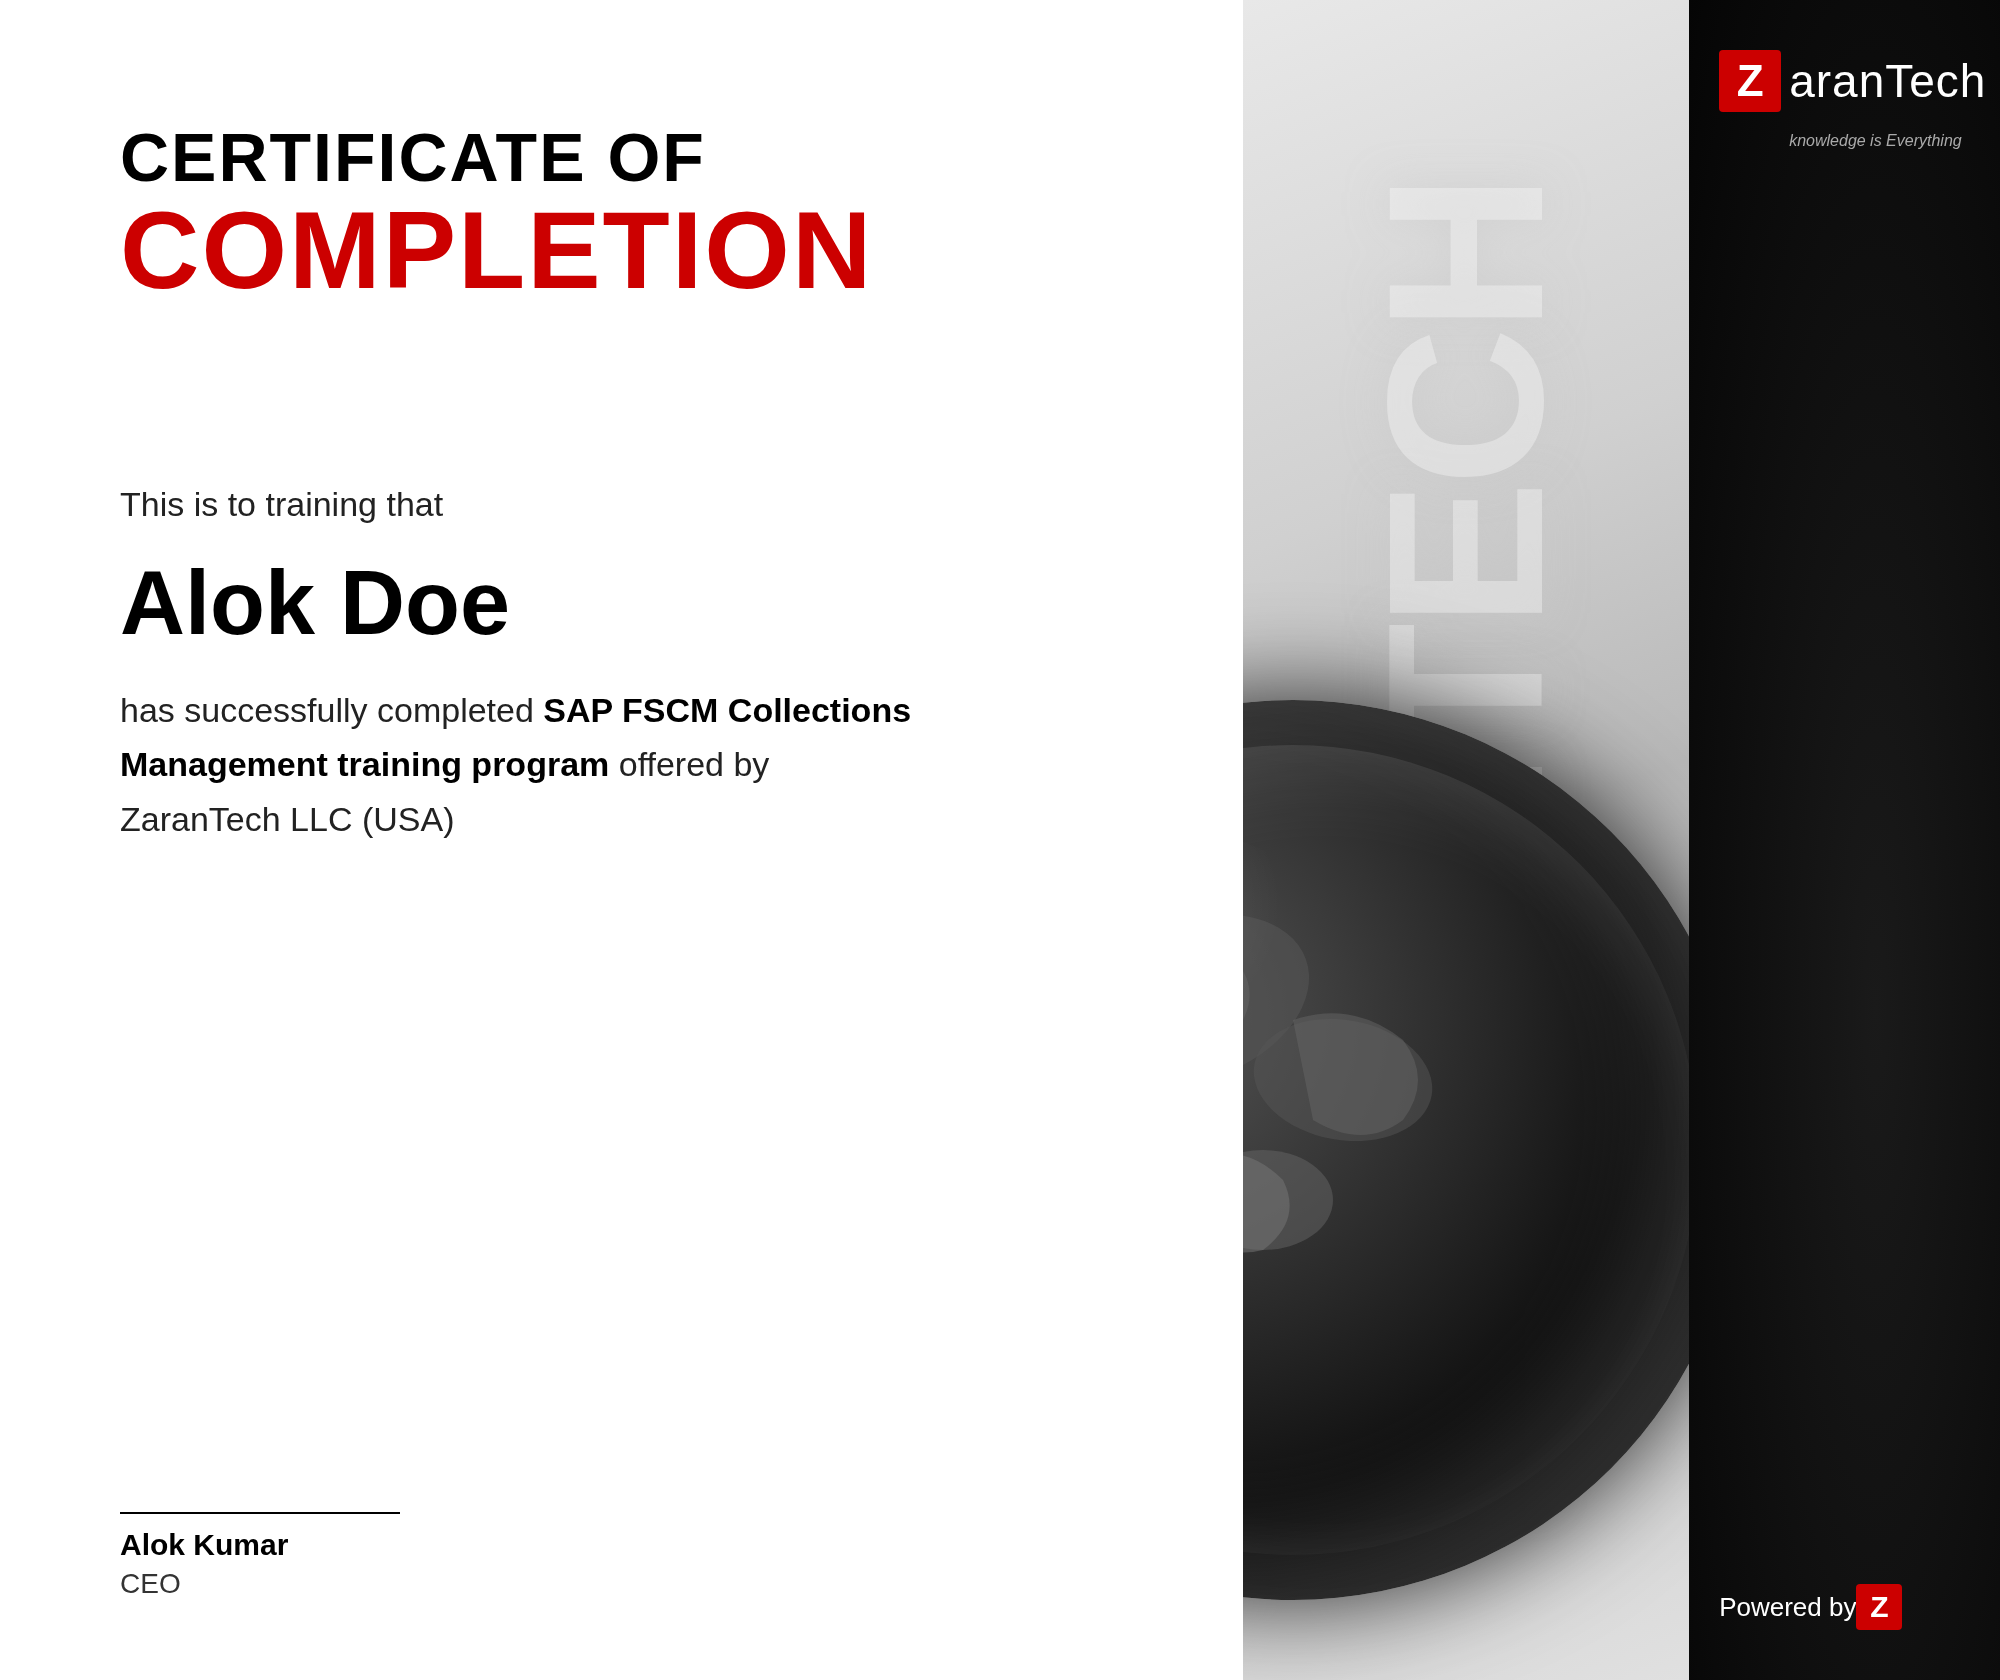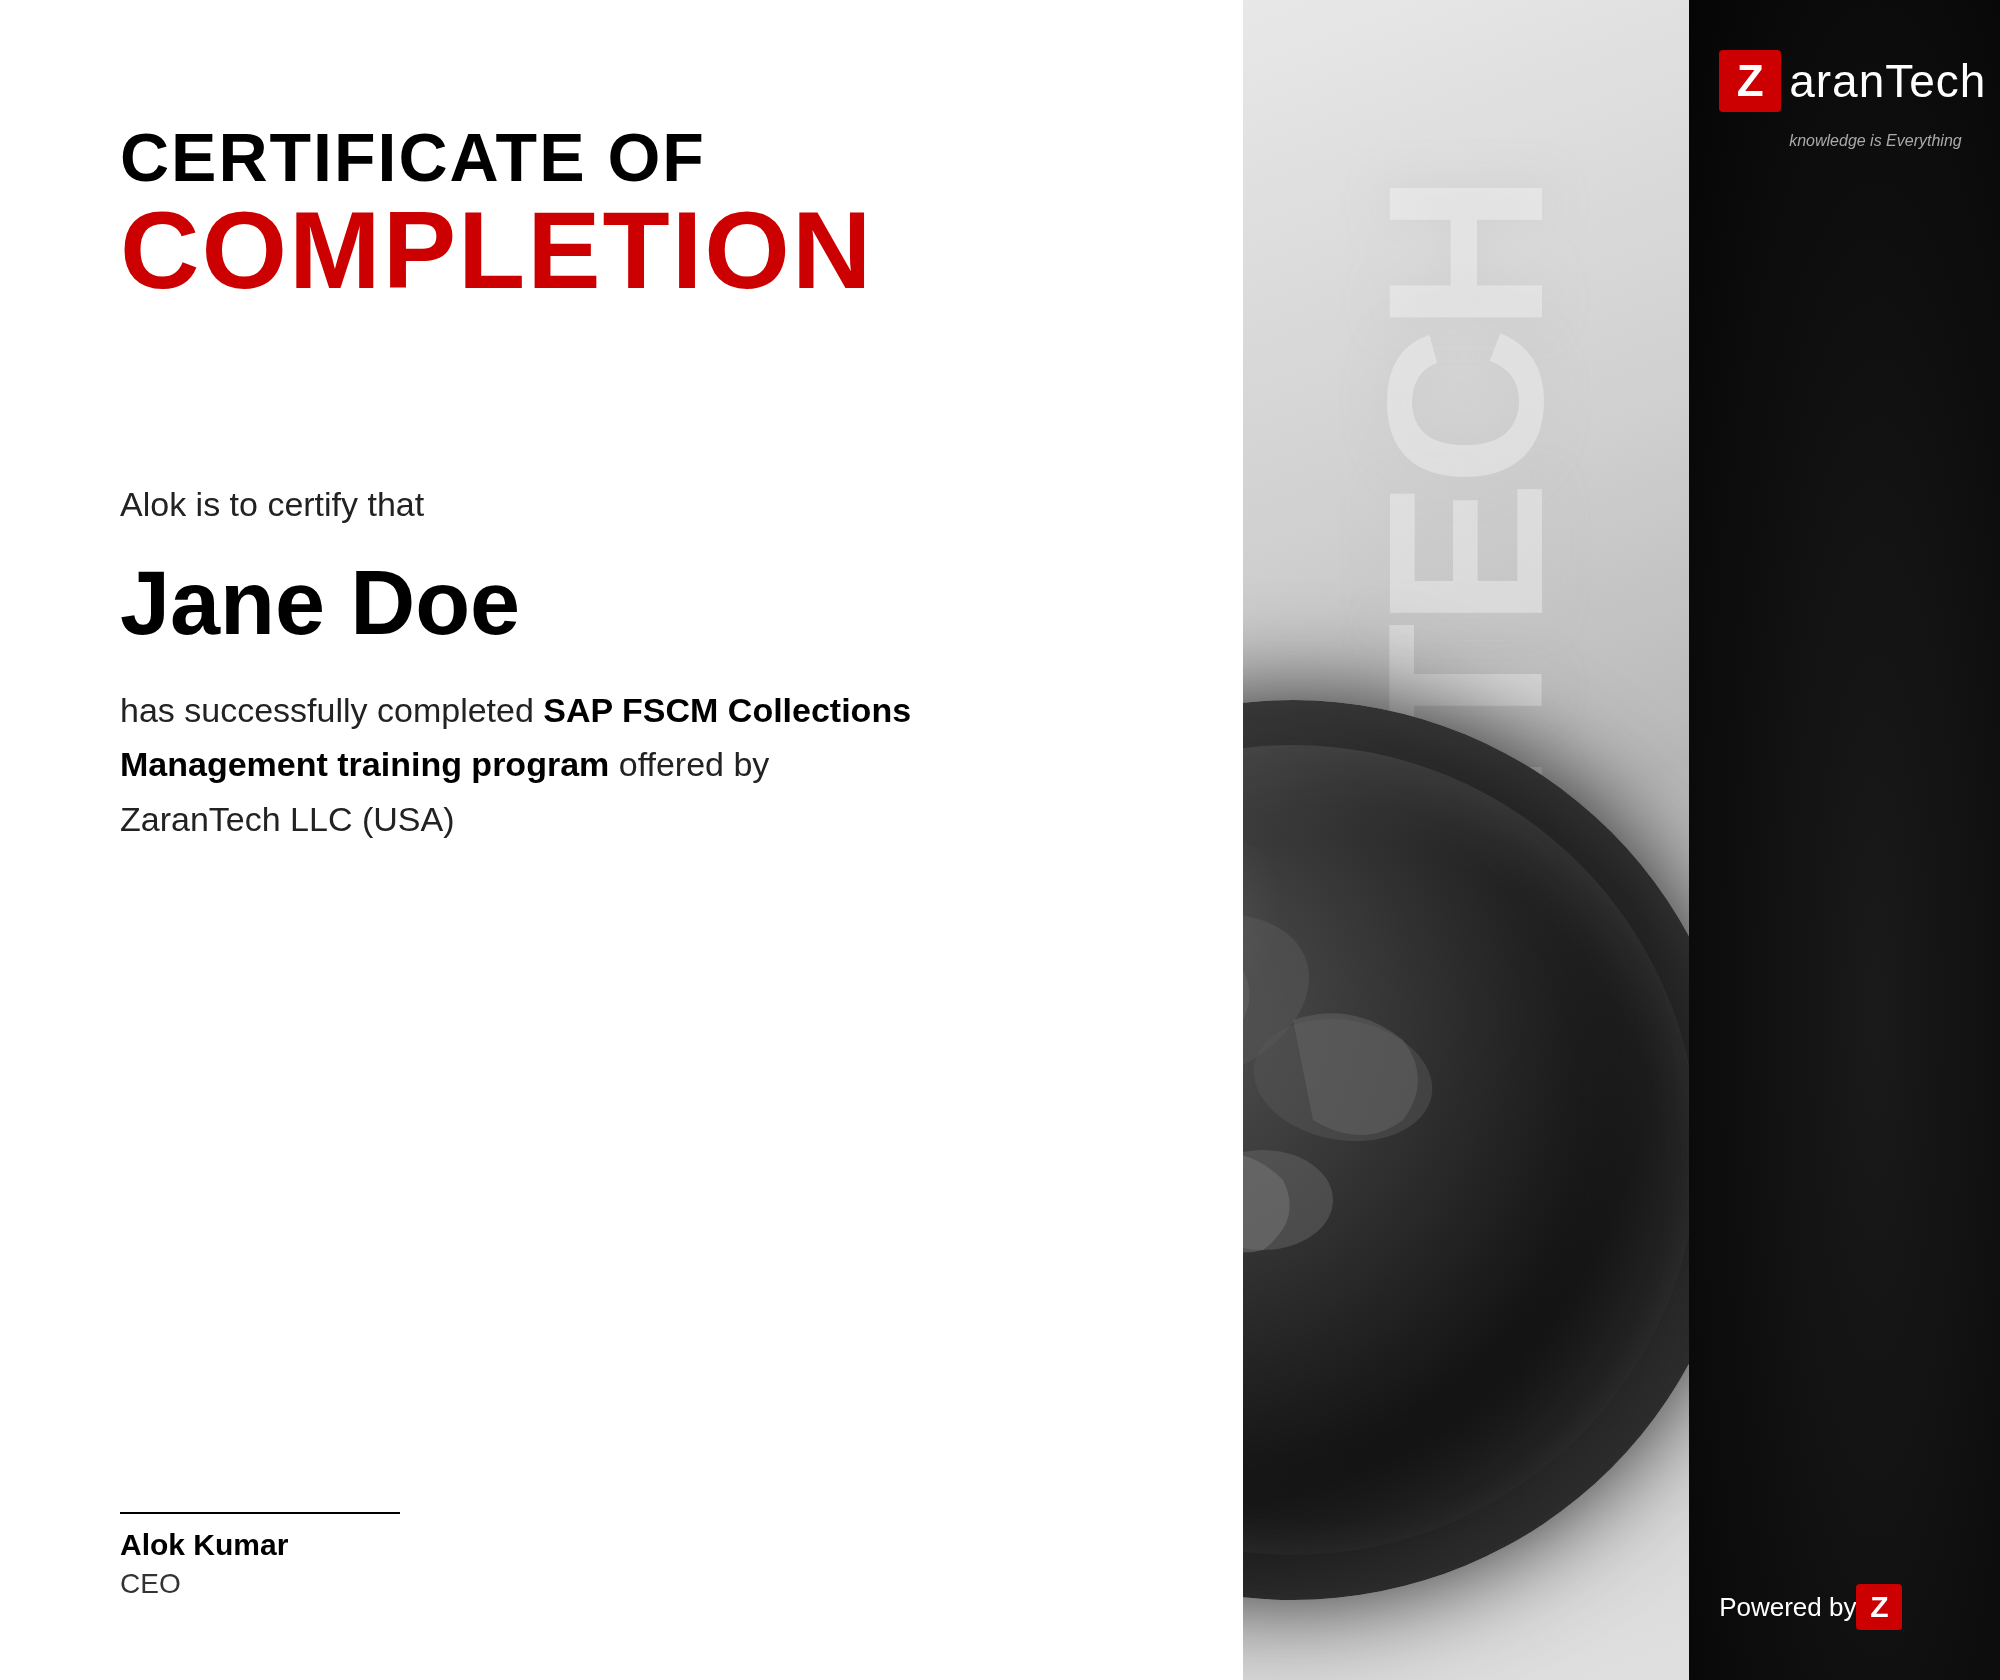--- a/index.html
+++ b/index.html
@@ -282,22 +282,22 @@
 <body>
 
 <div class="certificate-container">
 
   <div class="left-section">
     <div class="main-content">
       <div class="cert-title-of">CERTIFICATE OF</div>
       <div class="cert-title-completion">COMPLETION</div>
 
       <div class="cert-body">
-        <div class="certify-text">Alok is to certify that</div>
-        <div class="recipient-name">Jane Doe</div>
+        <div class="certify-text">This is to training that</div>
+        <div class="recipient-name">Alok Doe</div>
         <div class="completion-text">
           <span>has successfully completed </span><span class="bold-course">SAP FSCM Collections Management training program</span><span> offered by ZaranTech LLC (USA)</span>
         </div>
       </div>
     </div>
 
     <div class="signature-section">
       <div class="signature-block">
         <div class="signature-line"></div>
         <div class="signature-name">Alok Kumar</div>

